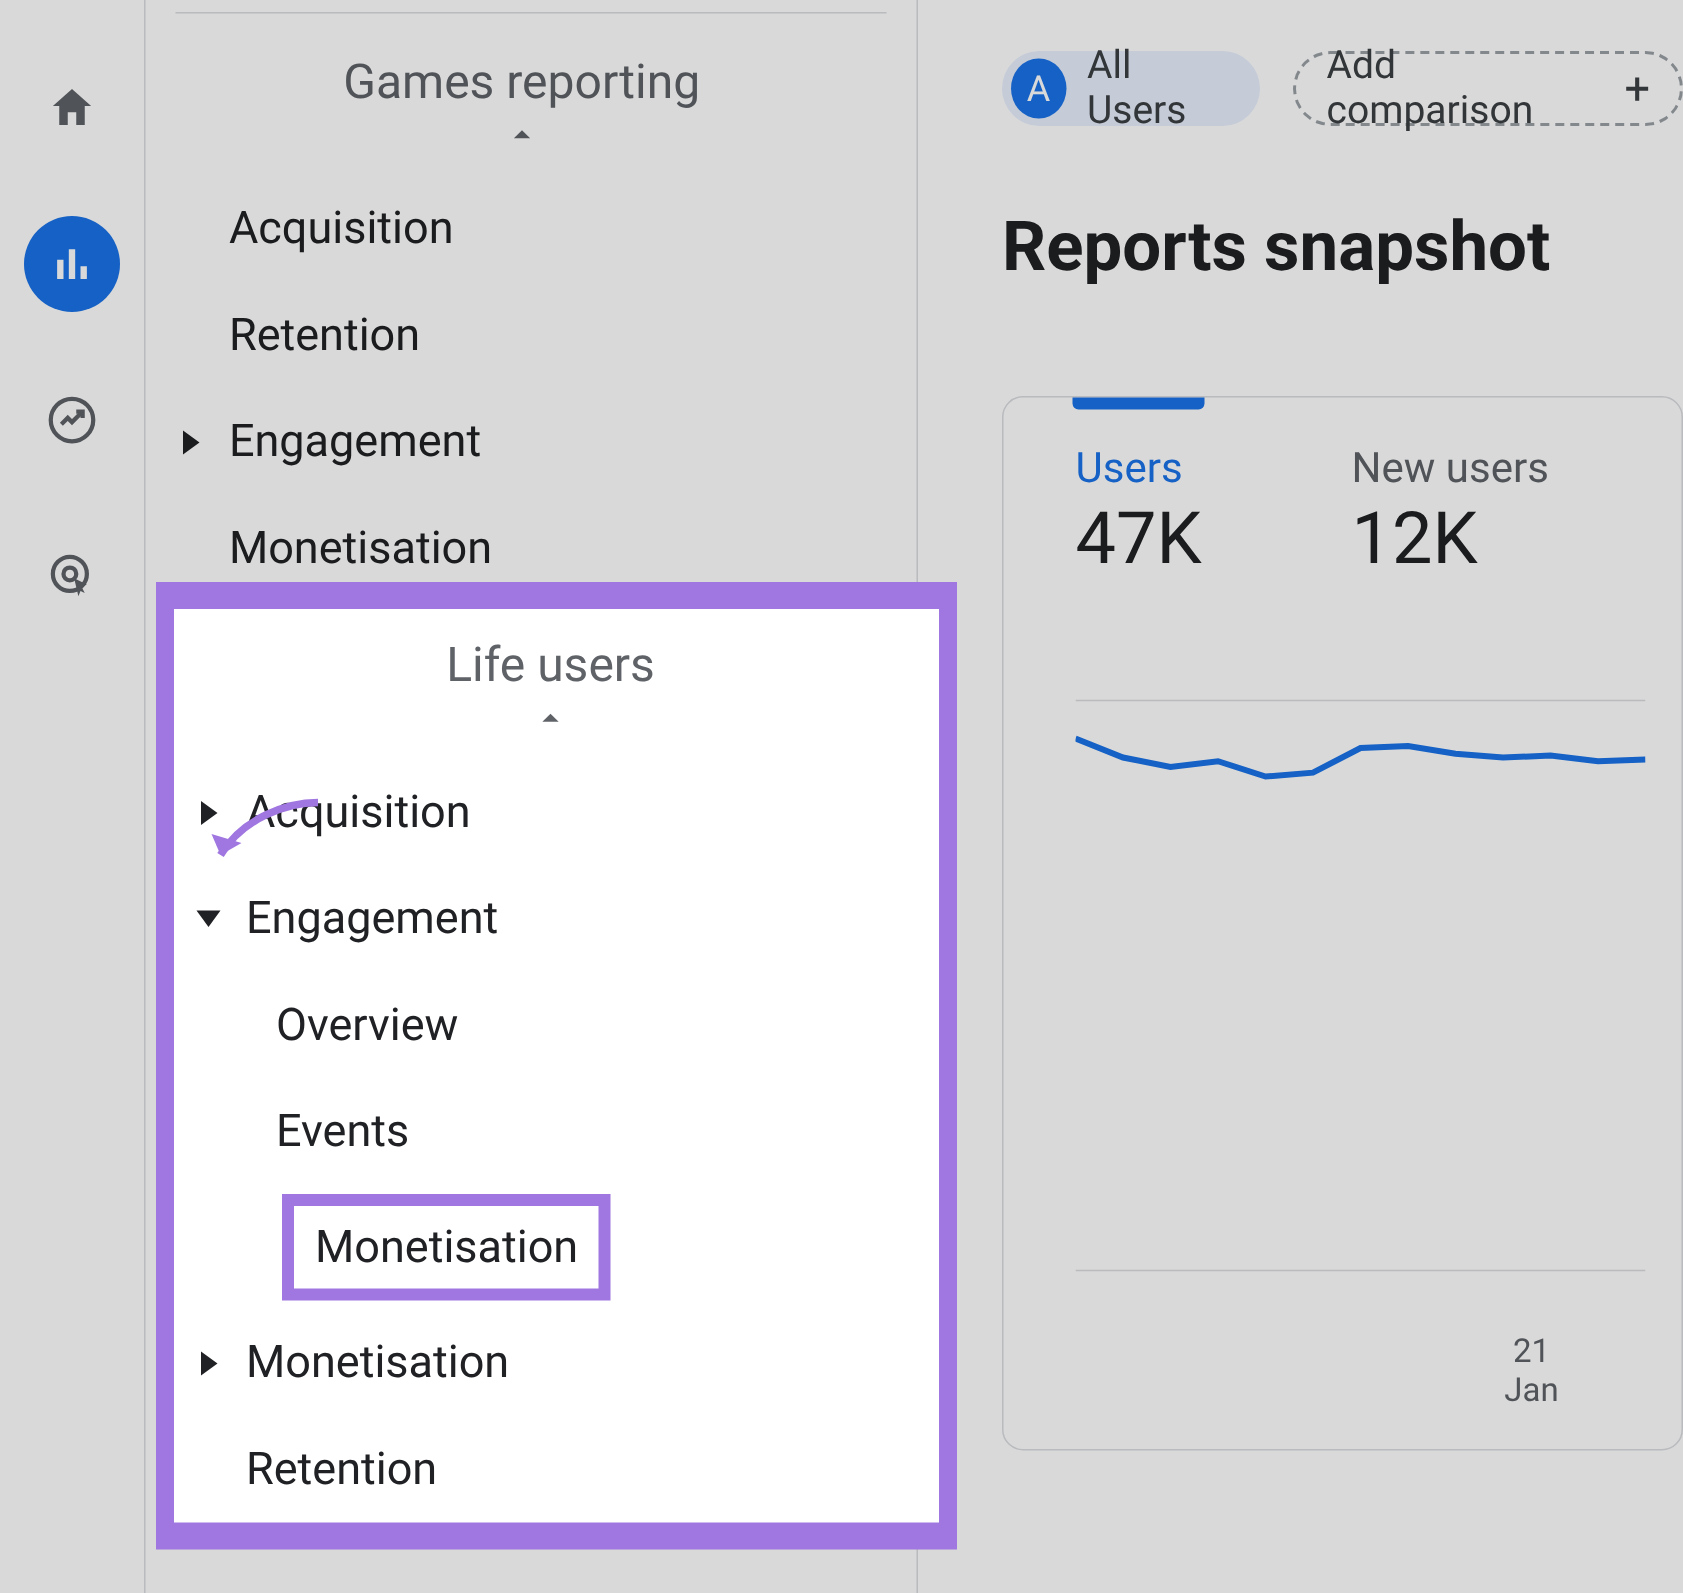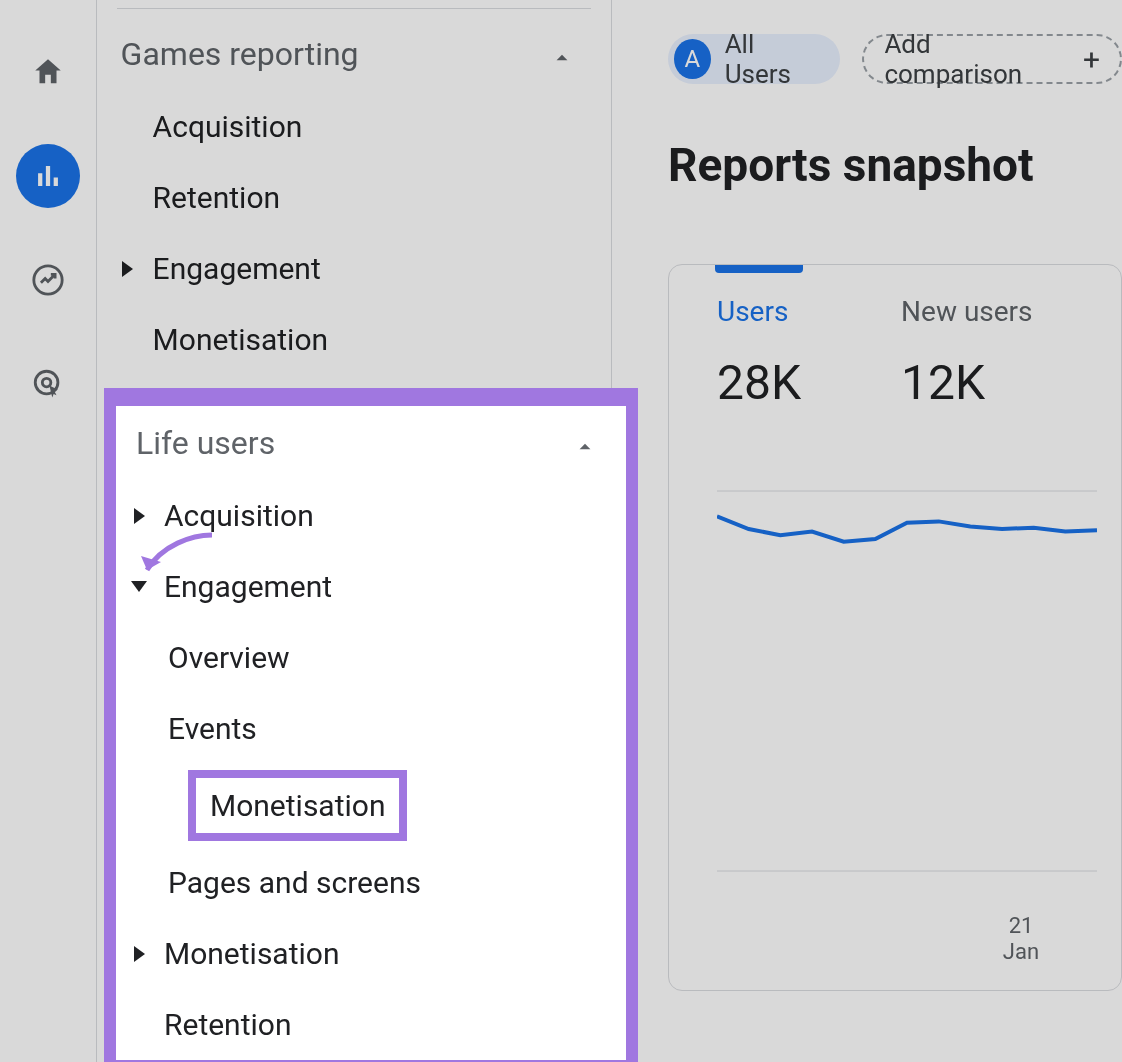--- a/index.html
+++ b/index.html
@@ -8,48 +8,48 @@
   .root { position: relative; width: 100%; height: 100%; display: flex; }
   
   .rail { width: 100px; background: #fff; display: flex; flex-direction: column; align-items: center; padding-top: 40px; gap: 40px; z-index: 1; }
   .rail-btn { width: 64px; height: 64px; border-radius: 50%; display: flex; align-items: center; justify-content: center; cursor: pointer; }
   .rail-btn svg { width: 34px; height: 34px; fill: #5f6368; }
   .rail-btn.active { background: #1a73e8; }
   .rail-btn.active svg { fill: #fff; }
   
   .panel { width: 540px; background: #fff; border-left: 1px solid #dadce0; border-right: 1px solid #dadce0; z-index: 1; padding-top: 8px; }
   .section-top-divider { height: 1px; background: #dadce0; margin: 0 20px 8px 20px; }
-  .section-head { display: flex; align-items: center; justify-content: space-between; padding: 18px 36px 18px 24px; color: #5f6368; font-size: 32px; cursor: pointer; }
+  .section-head { display: flex; align-items: center; justify-content: space-between; padding: 18px 36px 18px 24px; color: #5f6368; font-size: 32px; cursor: pointer; flex-direction: column; }
   .nav-item { display: flex; align-items: center; padding: 18px 0 18px 24px; font-size: 30px; color: #202124; cursor: pointer; }
   .nav-item .tri { width: 14px; display: flex; justify-content: center; margin-right: 18px; }
   .nav-item .spacer { width: 32px; }
   .sub-item { display: flex; align-items: center; padding: 18px 0 18px 90px; font-size: 30px; color: #202124; cursor: pointer; }
   .tri-right { width: 0; height: 0; border-top: 8px solid transparent; border-bottom: 8px solid transparent; border-left: 11px solid #202124; }
   .tri-down { width: 0; height: 0; border-left: 8px solid transparent; border-right: 8px solid transparent; border-top: 11px solid #202124; }
   .chev { width: 26px; height: 26px; }
   .chev svg { width: 26px; height: 26px; fill: #5f6368; }
   
   .hl-region { position: absolute; left: 104px; top: 388px; width: 534px; z-index: 20; background: #a077e0; padding: 18px 12px; }
   .hl-inner { background: #fff; }
   .hl-inner .section-head { padding-left: 20px; padding-right: 28px; }
   .hl-inner .nav-item { padding-left: 16px; }
-  .hl-inner .sub-item { padding-left: 52px; align-items: center; }
+  .hl-inner .sub-item { padding-left: 68px; align-items: center; }
   .box-hilite { border: 8px solid #a077e0; display: inline-block; padding: 10px 14px; margin-left: 72px; font-size: 30px; color: #202124; cursor: pointer; }
   
   .main { flex: 1; background: #fff; padding: 34px 0 0 56px; z-index: 1; }
   .filter-row { display: flex; gap: 22px; align-items: center; }
   .chip { display: flex; align-items: center; gap: 14px; height: 50px; padding: 0 22px 0 6px; border-radius: 26px; background: #e8f0fe; font-size: 26px; color: #3c4043; cursor: pointer; }
   .chip .badge { width: 40px; height: 40px; border-radius: 50%; background: #1a73e8; color: #fff; display: flex; align-items: center; justify-content: center; font-size: 24px; }
   .chip.dashed { background: transparent; border: 2px dashed #9aa0a6; padding: 0 20px; gap: 26px; }
   .chip.dashed .plus { font-size: 30px; color: #3c4043; }
   .page-title { font-size: 46px; color: #202124; margin-top: 54px; }
   .card { margin-top: 72px; border: 1px solid #dadce0; border-radius: 14px; padding: 30px 24px 24px 48px; position: relative; }
   .card .tab-under { position: absolute; top: 0; left: 46px; width: 88px; height: 8px; background: #1a73e8; border-radius: 0 0 4px 4px; }
   .metrics { display: flex; gap: 100px; }
-  .metric .label { font-size: 28px; color: #5f6368; margin-bottom: 26px; }
+  .metric .label { font-size: 28px; color: #5f6368; margin-bottom: 2px; }
   .metric.active .label { color: #1a73e8; }
   .metric .value { font-size: 48px; color: #202124; }
   .chart { margin-top: 30px; }
   .chart svg { display: block; }
   .xaxis { display: flex; font-size: 22px; color: #5f6368; margin-top: 12px; }
   .xaxis .tick { width: 60px; text-align: center; margin-left: 274px; line-height: 1.2; }
   .arrow-anno { position: absolute; left: 132px; top: 530px; z-index: 25; }
   .arrow-anno svg { width: 90px; height: 55px; }
 </style>
 </head>
@@ -124,21 +124,21 @@
       </div>
     </div>
 
     <h1 class="page-title">Reports snapshot</h1>
 
     <div class="card">
       <div class="tab-under"></div>
       <div class="metrics">
         <div class="metric active">
           <div class="label">Users</div>
-          <div class="value">28K</div>
+          <div class="value">47K</div>
         </div>
         <div class="metric">
           <div class="label">New users</div>
           <div class="value">12K</div>
         </div>
       </div>
       <div class="chart">
         <svg width="380" height="460">
           <line x1="0" y1="50" x2="380" y2="50" stroke="#dadce0" stroke-width="1"></line>
           <polyline id="chart-line" fill="none" stroke="#1a73e8" stroke-width="4" points="0.0,75.3 31.7,88.0 63.3,94.3 95.0,90.5 126.7,100.7 158.3,98.1 190.0,81.7 221.7,80.4 253.3,85.5 285.0,88.0 316.7,86.7 348.3,90.5 380.0,89.3"></polyline>
@@ -178,23 +178,20 @@
       </div>
       <div class="sub-item">
         <span>Overview</span>
       </div>
       <div class="sub-item">
         <span>Events</span>
       </div>
       <div style="padding:6px 0;">
         <span class="box-hilite">Monetisation</span>
       </div>
-      <div class="sub-item">
-        <span>Pages and screens</span>
-      </div>
       <div class="nav-item">
         <span class="tri">
             <span class="tri-right"></span>
           </span>
         <span>Monetisation</span>
       </div>
       <div class="nav-item">
         <span class="spacer"></span>
         <span>Retention</span>
       </div>

